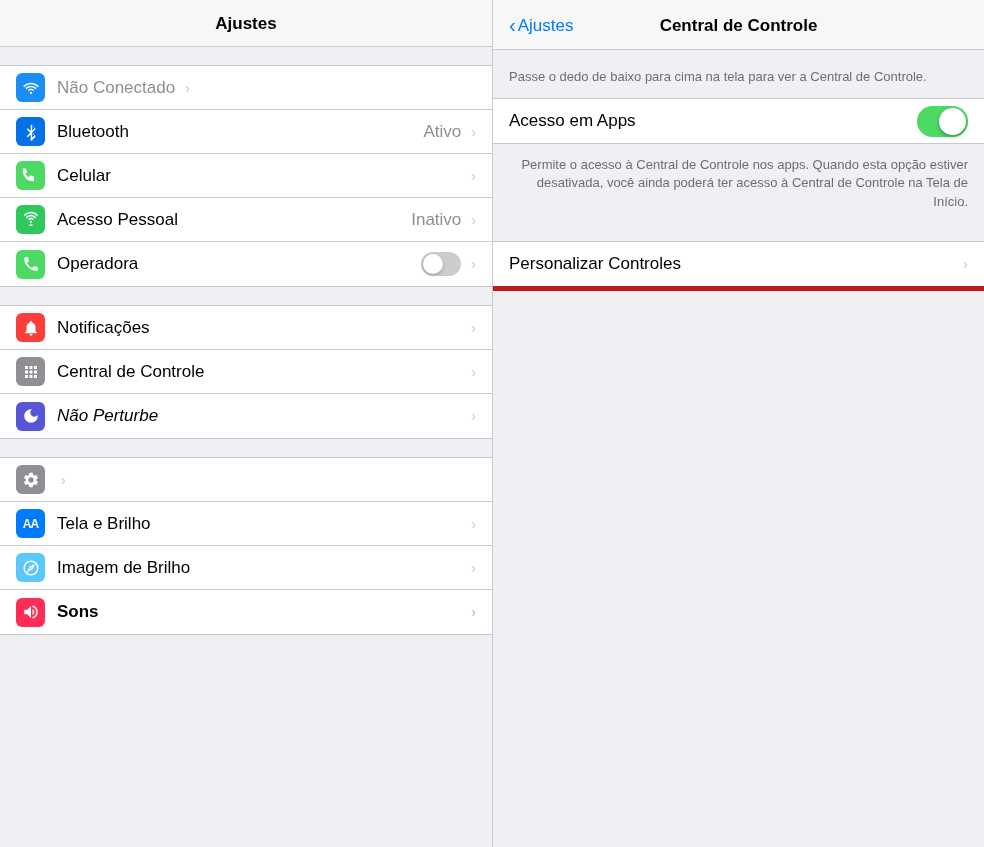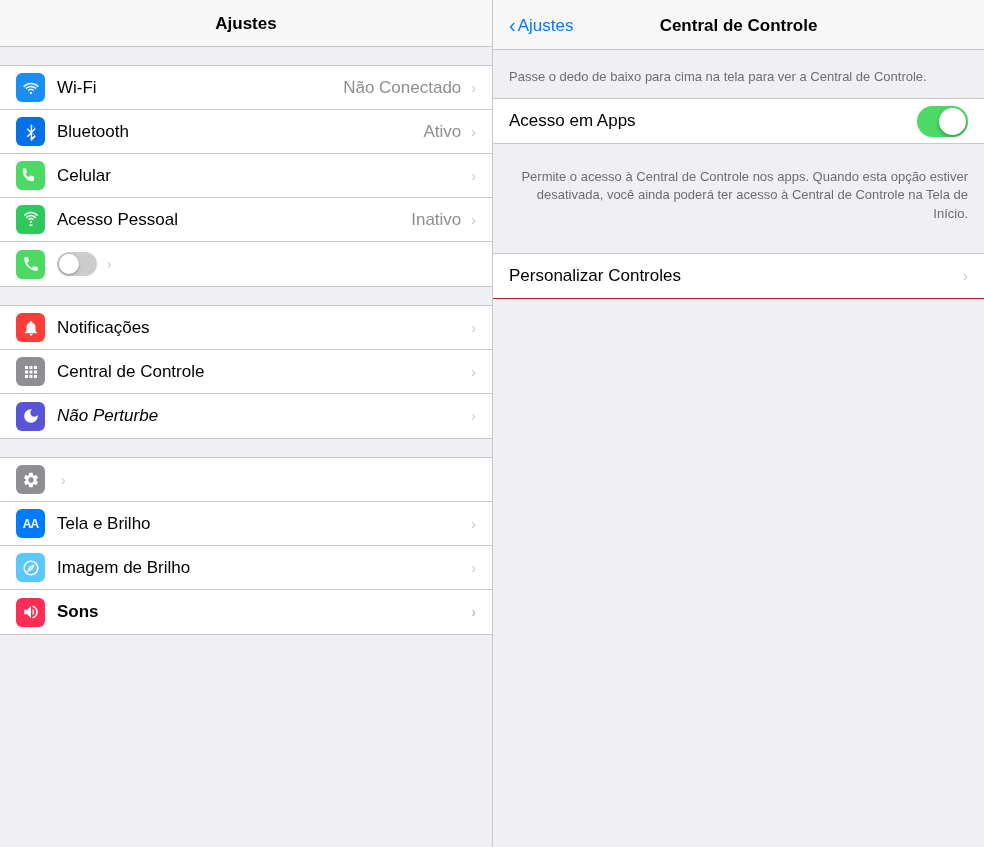--- a/index.html
+++ b/index.html
@@ -189,21 +189,21 @@
       padding: 0 16px 12px;
       font-size: 13px;
       color: #6d6d72;
       line-height: 1.4;
     }
 
     .right-section {
       background: #fff;
       border-top: 1px solid #c8c7cc;
       border-bottom: 1px solid #c8c7cc;
-      margin-bottom: 16px;
+      margin-bottom: 4px;
     }
 
     .right-row {
       display: flex;
       align-items: center;
       padding: 0 16px;
       height: 44px;
       background: #fff;
       border-bottom: 1px solid #c8c7cc;
       position: relative;
@@ -246,21 +246,21 @@
       font-size: 13px;
       color: #6d6d72;
       line-height: 1.4;
       margin-bottom: 18px;
       text-align: right;
     }
 
     .right-section2 {
       background: #fff;
       border-top: 1px solid #c8c7cc;
-      border-bottom: 1px solid #b91c1c;
+      border-bottom: 5px solid #b91c1c;
     }
 
     .right-row2 {
       display: flex;
       align-items: center;
       padding: 0 16px;
       height: 44px;
       background: #fff;
       cursor: pointer;
     }
@@ -282,21 +282,20 @@
   <div class="settings-list">
 
     <div class="section-group" style="margin-top:18px;">
 
       <div class="settings-row">
         <div class="row-icon bg-blue">
           <svg viewBox="0 0 24 24">
               <path d="M12 5C7.9 5 4.2 6.7 1.5 9.5L3 11c2.3-2.4 5.5-3.9 9-3.9s6.7 1.5 9 3.9l1.5-1.5C19.8 6.7 16.1 5 12 5zm0 4c-2.9 0-5.5 1.2-7.4 3.1L6.1 13.6c1.5-1.5 3.6-2.5 5.9-2.5s4.4 1 5.9 2.5l1.5-1.5C17.5 10.2 14.9 9 12 9zm0 4c-1.7 0-3.2.7-4.3 1.8L9 16c.8-.8 1.8-1.2 3-1.2s2.2.4 3 1.2l1.3-1.2C15.2 13.7 13.7 13 12 13zm0 4c-.8 0-1.5.7-1.5 1.5S11.2 20 12 20s1.5-.7 1.5-1.5S12.8 17 12 17z"></path>
             </svg>
         </div>
-        <span class="row-label">Wi-Fi</span>
         <span class="row-value">Não Conectado</span>
         <span class="chevron">›</span>
       </div>
 
       <div class="settings-row">
         <div class="row-icon bg-blue2">
           <svg viewBox="0 0 24 24">
               <path d="M17.7 7.3l-5-5c-.2-.2-.5-.3-.7-.2s-.4.3-.4.6v8.2L7.7 6.9l-1.4 1.4L11 13l-4.7 4.7 1.4 1.4 3.9-3.9V23c0 .3.2.5.4.6.1 0 .2.1.3.1.2 0 .4-.1.5-.2l5-5c.4-.4.4-1 0-1.4L13.4 13l4.3-4.3c.4-.4.4-1 0-1.4zM13.4 9.1V3.8l3.3 3.3-3.3 3zm0 9.9v-5.3l3.3 3.3-3.3 2z"></path>
             </svg>
         </div>
@@ -325,20 +324,21 @@
         <span class="row-value">Inativo</span>
         <span class="chevron">›</span>
       </div>
 
       <div class="settings-row" style="border-bottom:none;">
         <div class="row-icon bg-green">
           <svg viewBox="0 0 24 24">
               <path d="M6.6 10.8c1.4 2.8 3.8 5.1 6.6 6.6l2.2-2.2c.3-.3.7-.4 1-.2 1.1.4 2.3.6 3.6.6.6 0 1 .4 1 1V20c0 .6-.4 1-1 1-9.4 0-17-7.6-17-17 0-.6.4-1 1-1h3.5c.6 0 1 .4 1 1 0 1.3.2 2.5.6 3.6.1.3 0 .7-.2 1L6.6 10.8z"></path>
             </svg>
         </div>
+        <span class="row-label">Operadora</span>
         <div class="row-toggle"></div>
         <span class="chevron">›</span>
       </div>
     </div>
 
     <div class="section-group">
 
       <div class="settings-row">
         <div class="row-icon bg-red">
           <svg viewBox="0 0 24 24">

